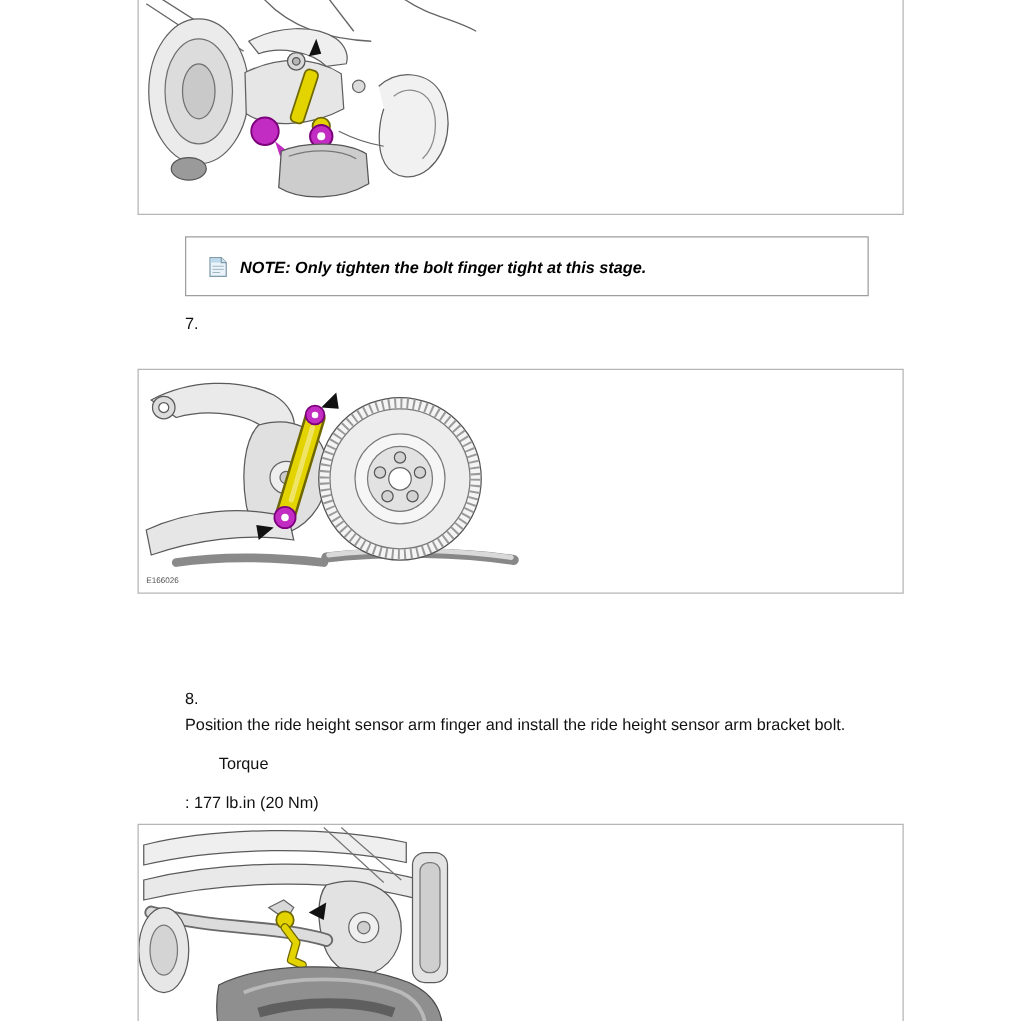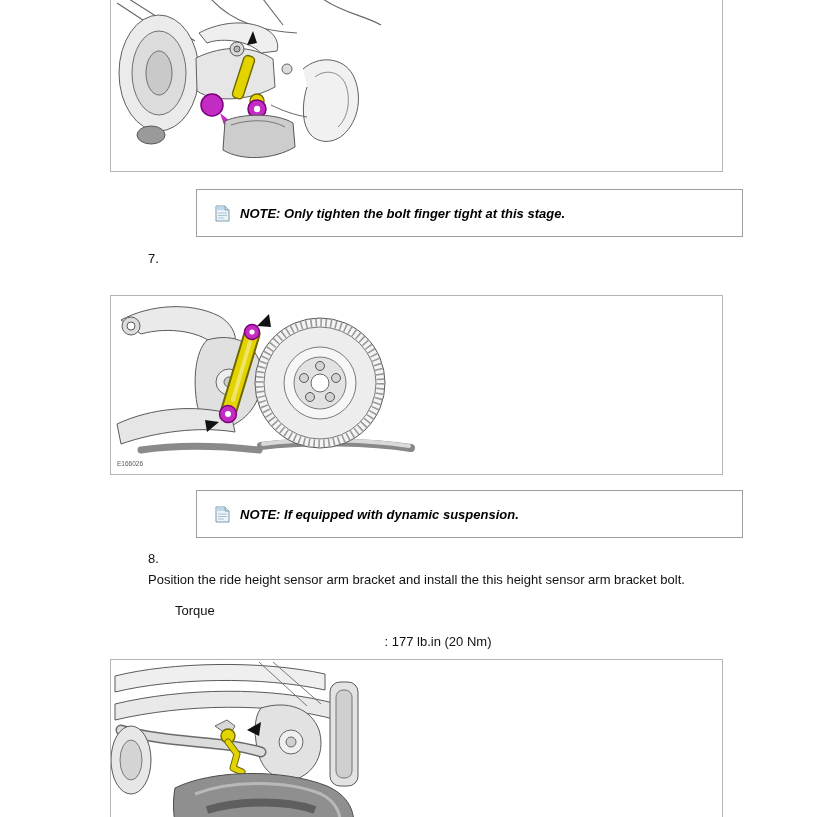--- a/index.html
+++ b/index.html
@@ -26,21 +26,20 @@
     position: absolute;
     left: 148px;
     width: 547px;
     height: 48px;
     border: 1px solid #9e9e9e;
     box-sizing: border-box;
     display: flex;
     align-items: center;
     padding-left: 18px;
     background: #ffffff;
-    margin-left: 48px;
   }
   .note-icon { flex: 0 0 auto; margin-right: 10px; display: inline-flex; }
   .note-text {
     font-style: italic;
     font-weight: bold;
     font-size: 13px;
     color: #000000;
   }
   .txt {
     position: absolute;
@@ -161,37 +160,26 @@
         <circle cx="117" cy="118" r="3" fill="#ffffff"></circle>
       </g>
 
       <path d="M158,18 l-12,12 l14,1 z" fill="#111111"></path>
       <path d="M96,136 l12,-10 l-14,-2 z" fill="#111111"></path>
 
       <text x="6" y="170" font-size="6.5" fill="#555555">E166026</text>
     </svg>
   </div>
 
-  <div class="note-box" style="top:490px;">
-    <span class="note-icon">
-      <svg width="15" height="17" viewBox="0 0 15 17">
-        <path d="M1,1 H10 L14,5 V16 H1 Z" fill="#eaf3f9" stroke="#7f9aaa"></path>
-        <rect x="1.5" y="1.5" width="8" height="3.5" fill="#bcd8ea"></rect>
-        <path d="M10,1 L10,5 L14,5" fill="#cfe2ee" stroke="#7f9aaa"></path>
-        <path d="M3,8 H12 M3,10.5 H12 M3,13 H9" stroke="#9fb6c4" stroke-width="0.8"></path>
-      </svg>
-    </span>
-    <span class="note-text">NOTE: If equipped with dynamic suspension.</span>
-  </div>
 
   <div class="txt" style="top:550px;">8.</div>
-  <div class="txt" style="top:571px;">Position the ride height sensor arm bracket and install the this height sensor arm bracket bolt.</div>
+  <div class="txt" style="top:571px;">Position the ride height sensor arm finger and install the ride height sensor arm bracket bolt.</div>
 
   <div class="txt" style="top:602px;margin-left:27px;">Torque</div>
-  <div class="txt" style="top:633px;text-align:center;">: 177 lb.in (20 Nm)</div>
+  <div class="txt" style="top:633px;">: 177 lb.in (20 Nm)</div>
 
   <div class="figure-box" style="left:110px; top:659px; height:300px;">
     <svg viewBox="0 0 611 298" width="611" height="298">
 
       <path d="M4,16 C60,2 150,0 214,14 L214,30 C150,16 62,18 4,32 Z" fill="#efefef" stroke="#5a5a5a"></path>
       <path d="M4,44 C70,28 160,26 226,44 L226,60 C162,42 72,44 4,60 Z" fill="#e9e9e9" stroke="#5a5a5a"></path>
       <path d="M148,2 L196,46 M162,2 L210,44" stroke="#777777" fill="none"></path>
 
       <rect x="219" y="22" width="28" height="104" rx="10" fill="#e3e3e3" stroke="#5a5a5a"></rect>
       <rect x="225" y="30" width="16" height="88" rx="7" fill="#cfcfcf" stroke="#777777"></rect>

